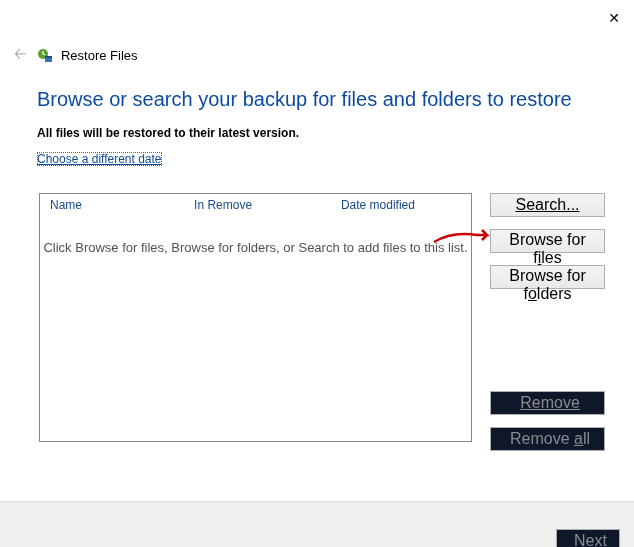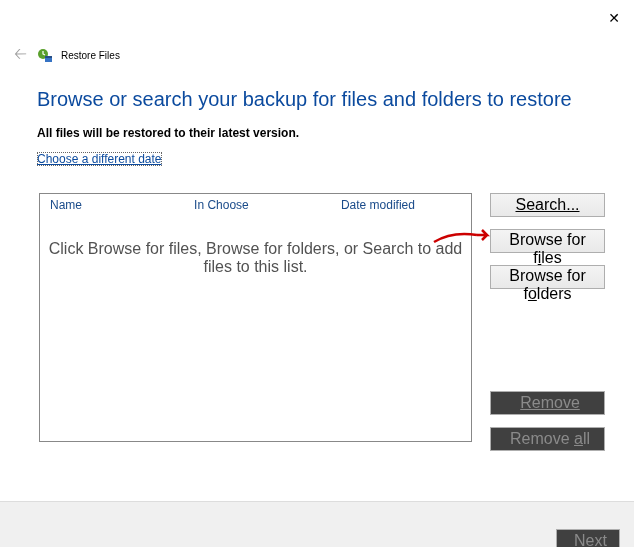--- a/index.html
+++ b/index.html
@@ -15,21 +15,21 @@
   .close-x {
     position:absolute; top:10px; right:14px;
     font-size:14px; cursor:pointer; color:#000;
   }
   .titlebar {
     position:absolute; top:40px; left:12px;
     display:flex; align-items:center; gap:8px;
   }
   .back-arrow { color:#a0a0a0; font-size:16px; padding:2px; }
   .appicon { width:16px; height:16px; }
-  .title { font-size:10px; }
+  .title { font-size:13px; }
   .heading {
     position:absolute; top:88px; left:37px;
     font-size:20px; color:#0b4a9e;
   }
   .subtext {
     position:absolute; top:126px; left:37px;
     font-size:12px; color:#000;font-weight:bold;
   }
   .link {
     position:absolute; top:152px; left:37px;
@@ -42,34 +42,34 @@
     border:1px solid #888; background:#fff;
   }
   .cols {
     display:flex; height:22px; align-items:center;
     color:#1a4b8a; font-size:12px;gap:16px;
   }
   .col { padding-left:10px; }
   .c1 { width:137px; } .c2 { width:140px; } .c3 { width:150px; }
   .empty {
     position:absolute; top:46px; left:0; width:100%;
-    text-align:center; color:#525252; font-size:16px;
+    text-align:center; color:#525252; font-size:13px;
   }
   .sidebtns {
     position:absolute; top:193px; right:29px;
     display:flex; flex-direction:column; gap:12px;
     width:115px;
   }
   .btn {
     height:24px; border:1px solid #aeaeae;
     background:linear-gradient(#f4f4f4,#e9e9e9);
     font-family:inherit; font-size:16px; color:#000;
     cursor:pointer;
   }
-  .btn.disabled { color:#8a8a8a; background:#404040; cursor:default;padding-left:11px; }
+  .btn.disabled { color:#8a8a8a; background:#0f172a; cursor:default;padding-left:11px; }
   .spacer { height:78px; }
   .footer {
     position:absolute; left:0; bottom:0; width:100%;
     height:46px;
     background:#f0f0f0; border-top:1px solid #ddd;
     display:flex; justify-content:flex-end; align-items:center;
     gap:10px; padding-right:14px;
   }
   .footer .btn { width:64px;margin-top:32px; }
   
@@ -92,21 +92,21 @@
   <span class="title">Restore Files</span>
 </div>
 
 <div class="heading">Browse or search your backup for files and folders to restore</div>
 <div class="subtext">All files will be restored to their latest version.</div>
 <span class="link">Choose a different date</span>
 
 <div class="listbox">
   <div class="cols">
     <div class="col c1">Name</div>
-    <div class="col c2">In Choose</div>
+    <div class="col c2">In Remove</div>
     <div class="col c3">Date modified</div>
   </div>
   <div class="empty">Click Browse for files, Browse for folders, or Search to add files to this list.</div>
 </div>
 
 <svg class="arrow-svg" viewBox="0 0 58 17">
   <path d="M2 15 Q 20 4 45 8" stroke="#cc0000" stroke-width="2.5" fill="none"></path>
   <path d="M45 8 L55 8 L50 3 M55 8 L50 13" stroke="#cc0000" stroke-width="2.5" fill="none"></path>
 </svg>
 

